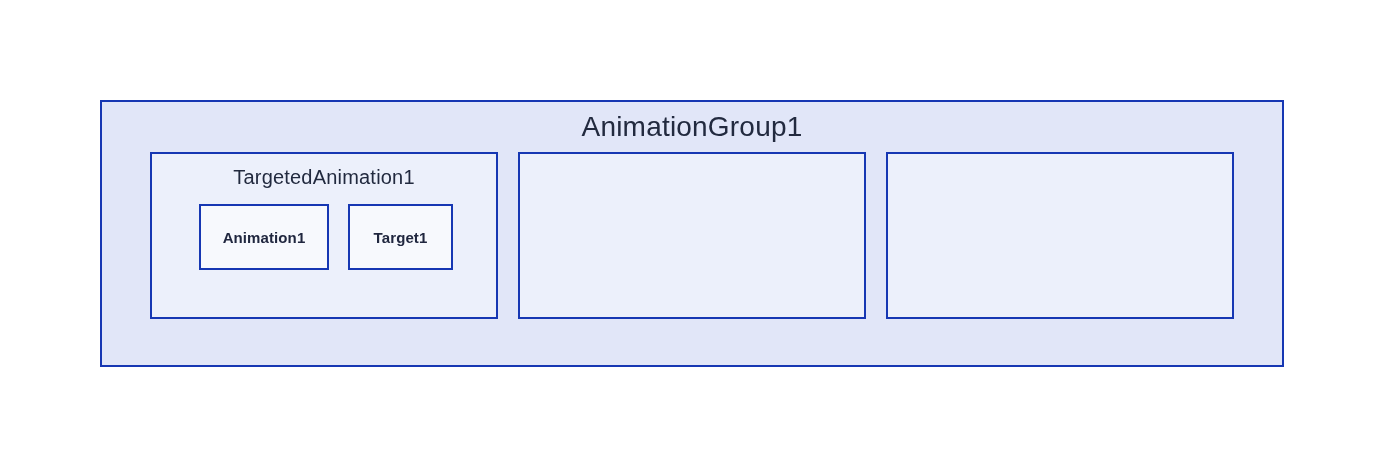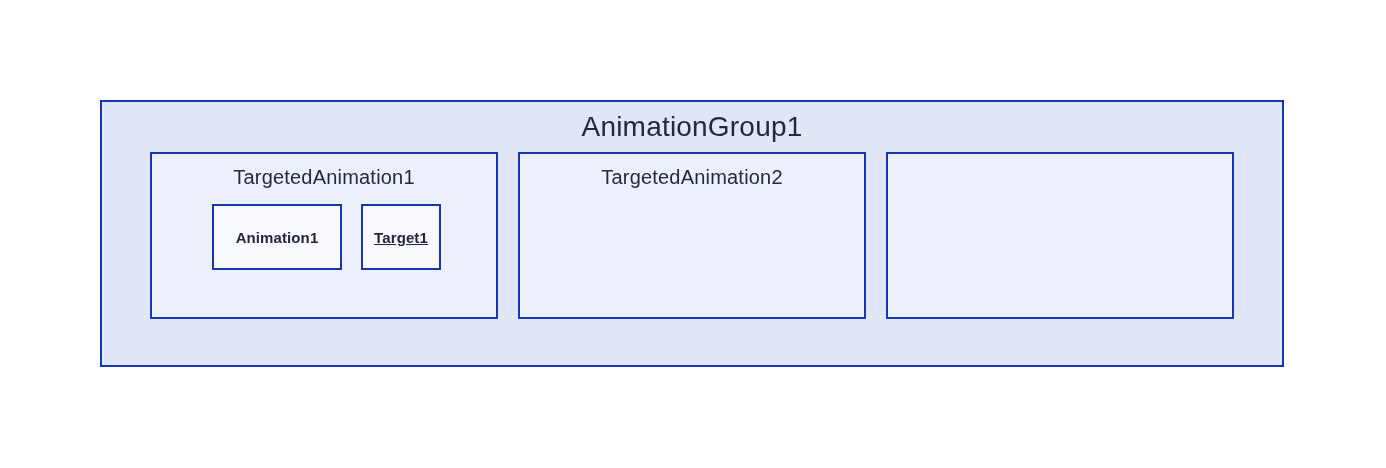--- a/index.html
+++ b/index.html
@@ -53,58 +53,57 @@
   .targeted-title {
     text-align: center;
     font-size: 20px;
     line-height: 26px;
     color: #222a3f;
     font-weight: 400;
     letter-spacing: 0.2px;
   }
   .inner-row {
     display: flex;
-    margin: 14px 0 0 60px;
+    margin: 14px 0 0 47px;
     gap: 19px;
   }
   .inner-box {
     height: 66px;
     box-sizing: border-box;
     background: #f7f9fd;
     border: 2px solid #1637b3;
     display: flex;
     align-items: center;
     justify-content: center;
     font-size: 15px;
     font-weight: 700;
     color: #20273f;
     letter-spacing: 0.1px;
   }
   .inner-box.animation { width: 130px; }
-  .inner-box.target    { width: 80px; text-decoration: underline; }
+  .inner-box.target    { width: 105px; }
 </style>
 </head>
 <body>
 
 <div class="canvas">
   <div class="group-box">
     <div class="group-title">AnimationGroup1</div>
 
     <div class="group-row">
 
       <div class="targeted-box">
         <div class="targeted-title">TargetedAnimation1</div>
         <div class="inner-row">
           <div class="inner-box animation">Animation1</div>
           <div class="inner-box target">Target1</div>
         </div>
       </div>
 
       <div class="targeted-box">
-        <div class="targeted-title">TargetedAnimation2</div>
         <div class="inner-row">
         </div>
       </div>
 
       <div class="targeted-box">
         <div class="inner-row">
         </div>
       </div>
 
     </div>

